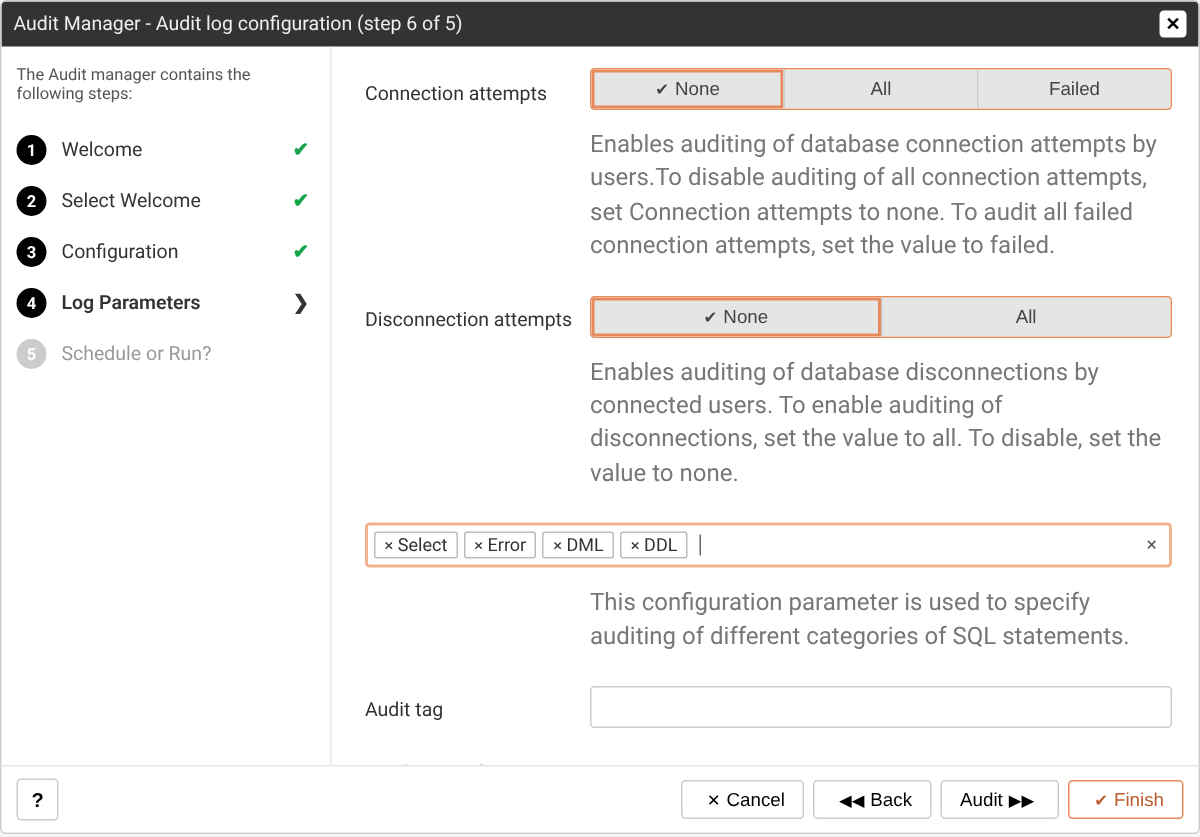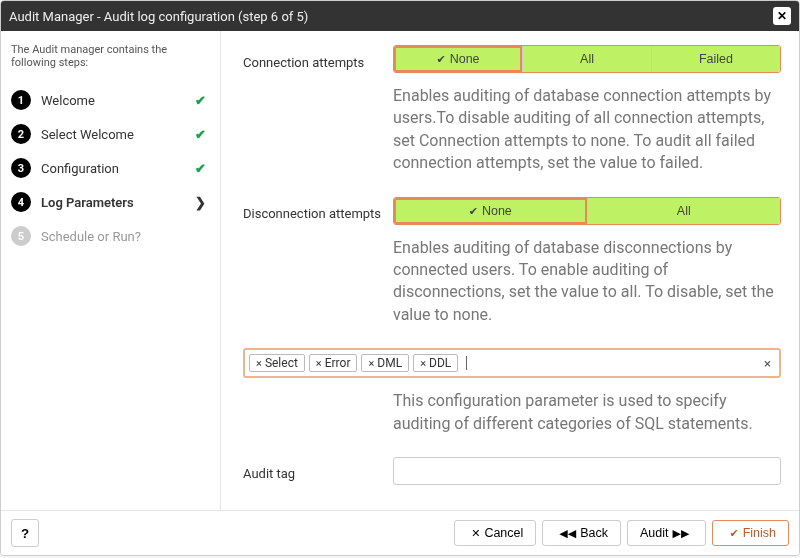--- a/index.html
+++ b/index.html
@@ -19,21 +19,21 @@
   .step-label.bold { font-weight: 600; }
   .step-label.muted { color: #999; }
   .check { color: #17a34a; font-weight: bold; margin-left: 6px; }
   .chev { margin-left: 4px; font-weight: bold; }
   .content { flex: 1; padding: 14px 18px 14px 22px; overflow-y: auto; }
   .form-row { display: flex; align-items: center; margin-bottom: 6px; }
   .form-row .lbl { width: 150px; flex-shrink: 0; font-size: 13px; color: #333; padding-top: 6px; }
   .form-row .ctl { flex: 1; }
   .help { color: #777; font-size: 16px; margin: 6px 0 16px 0; line-height: 1.4; }
   .seg { display: flex; border: 1px solid #ccc; border-radius: 3px; overflow: hidden; }
-  .seg button { flex: 1; border: none; background: #bef264; padding: 6px 0; font-size: 12.5px; cursor: pointer; color: #444; }
+  .seg button { flex: 1; border: none; background: #e5e5e5; padding: 6px 0; font-size: 12.5px; cursor: pointer; color: #444; }
   .seg button + button { border-left: 1px solid #ccc; }
   .seg button.active { outline: 2px solid #e8895b; outline-offset: -2px; }
   .seg.orange { border-color: #e8895b; }
   .chkmark::before { content: "✔"; margin-right: 4px; font-size: 11px; }
   .tag-input { border: 2px solid #f0b38e; border-radius: 3px; padding: 4px; display: flex; flex-wrap: wrap; align-items: center; gap: 4px; min-height: 30px; }
   .tag { border: 1px solid #bbb; border-radius: 2px; padding: 1px 6px; font-size: 12px; background: #fff; display: inline-flex; align-items: center; }
   .tag .x { margin-right: 3px; font-size: 11px; cursor: pointer; }
   .tag-input .cursor { width: 1px; height: 14px; background: #666; margin-left: 4px; }
   .tag-input .clear { margin-left: auto; padding: 0 4px; cursor: pointer; font-size: 13px; color: #555; }
   .text-input { width: 100%; border: 1px solid #ccc; border-radius: 3px; height: 28px; padding: 0 6px; font-size: 12px; }

